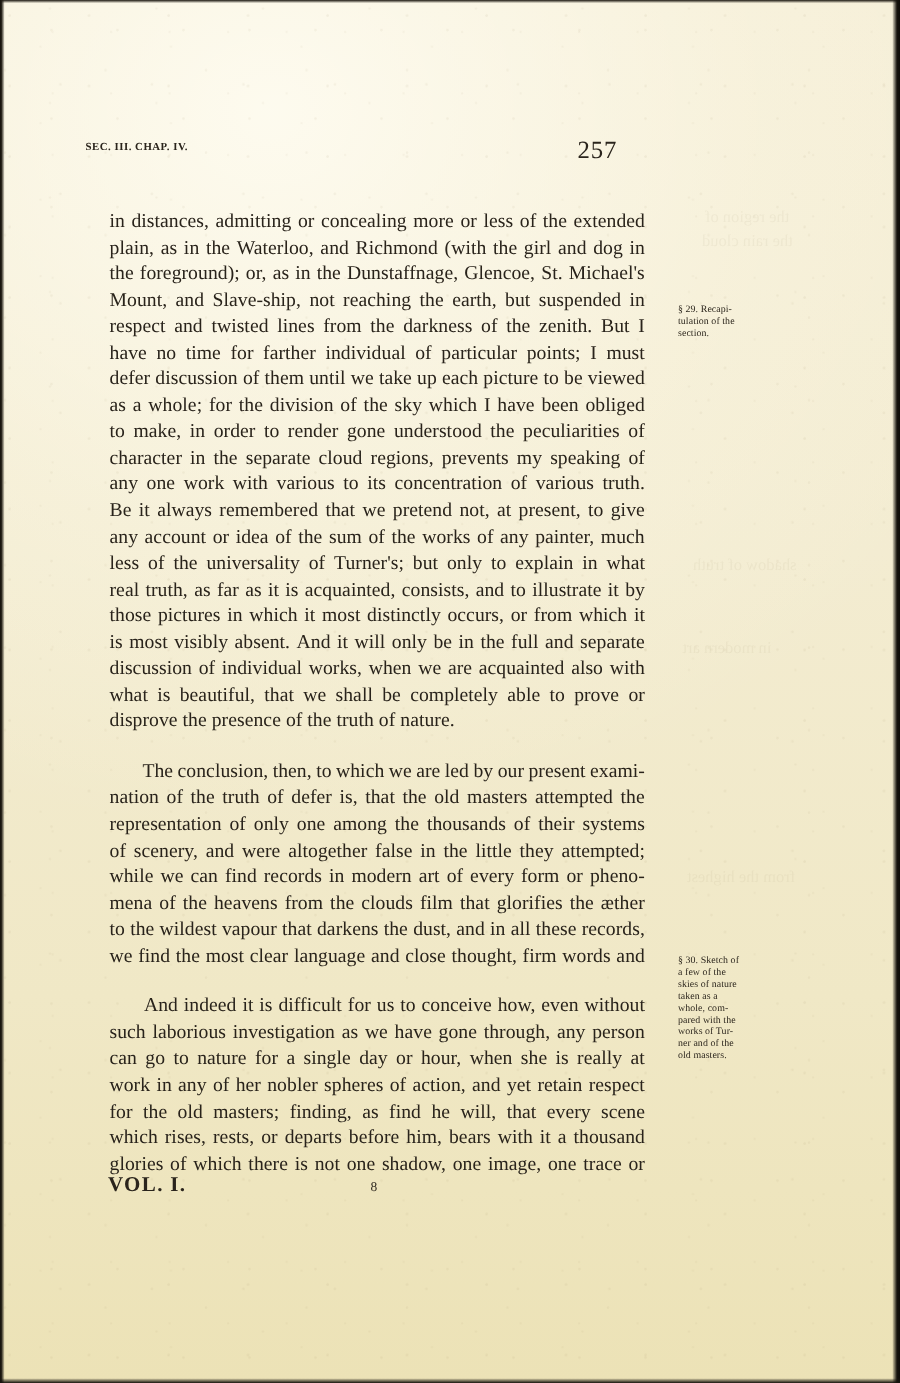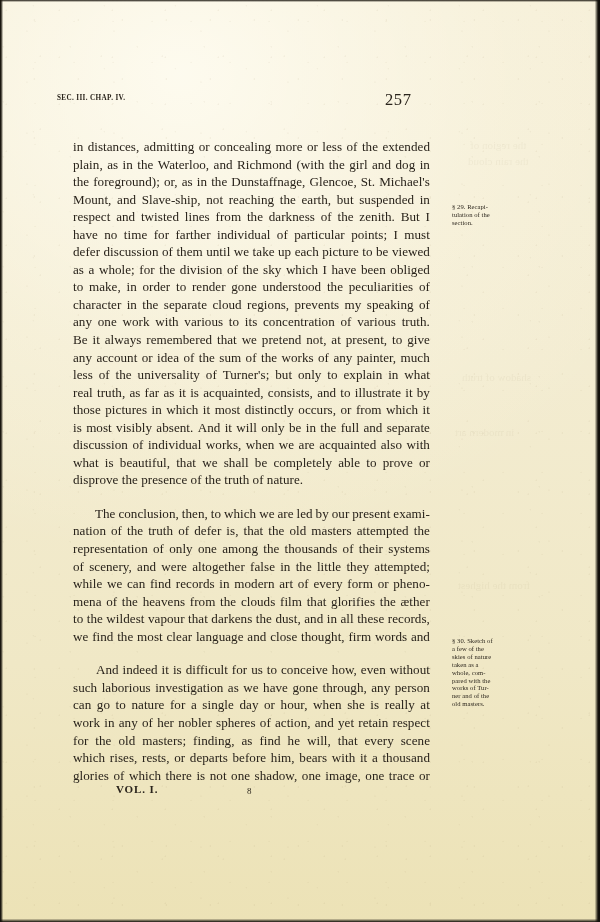--- a/index.html
+++ b/index.html
@@ -155,26 +155,25 @@
   }
   .margin-note .nl { display: block; white-space: nowrap; }
   #note-recap { left: 452px; top: 203px; }
   #note-sketch { left: 452px; top: 637px; }
 
   
   .vol-line {
     position: absolute;
     left: 72px;
     top: 783px;
-    font-size: 11px;
+    font-size: 14px;
     font-weight: 700;
     letter-spacing: 0.9px;
     text-transform: uppercase;
     color: #2a241c;
-    margin-left: 44px;
   }
   .signature-mark {
     position: absolute;
     left: 247px;
     top: 786px;
     font-size: 9px;
     color: #2c261d;
   }
 
   

